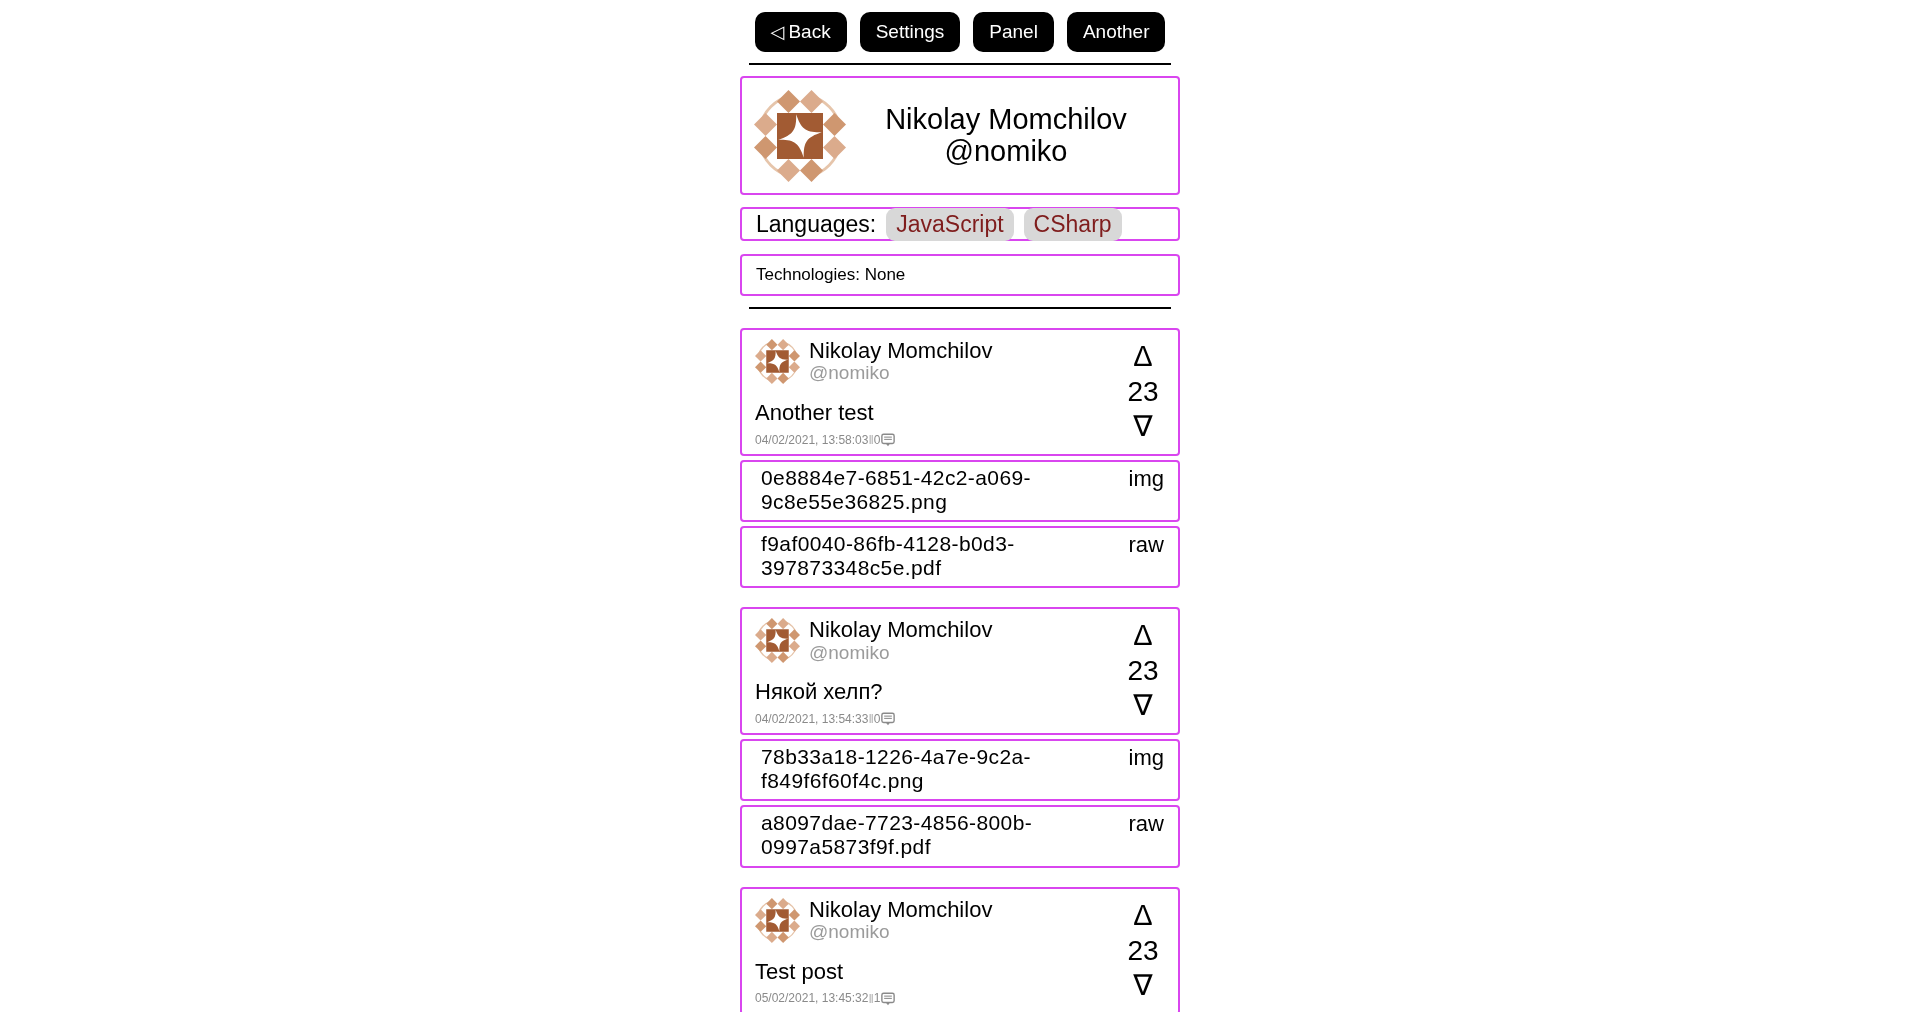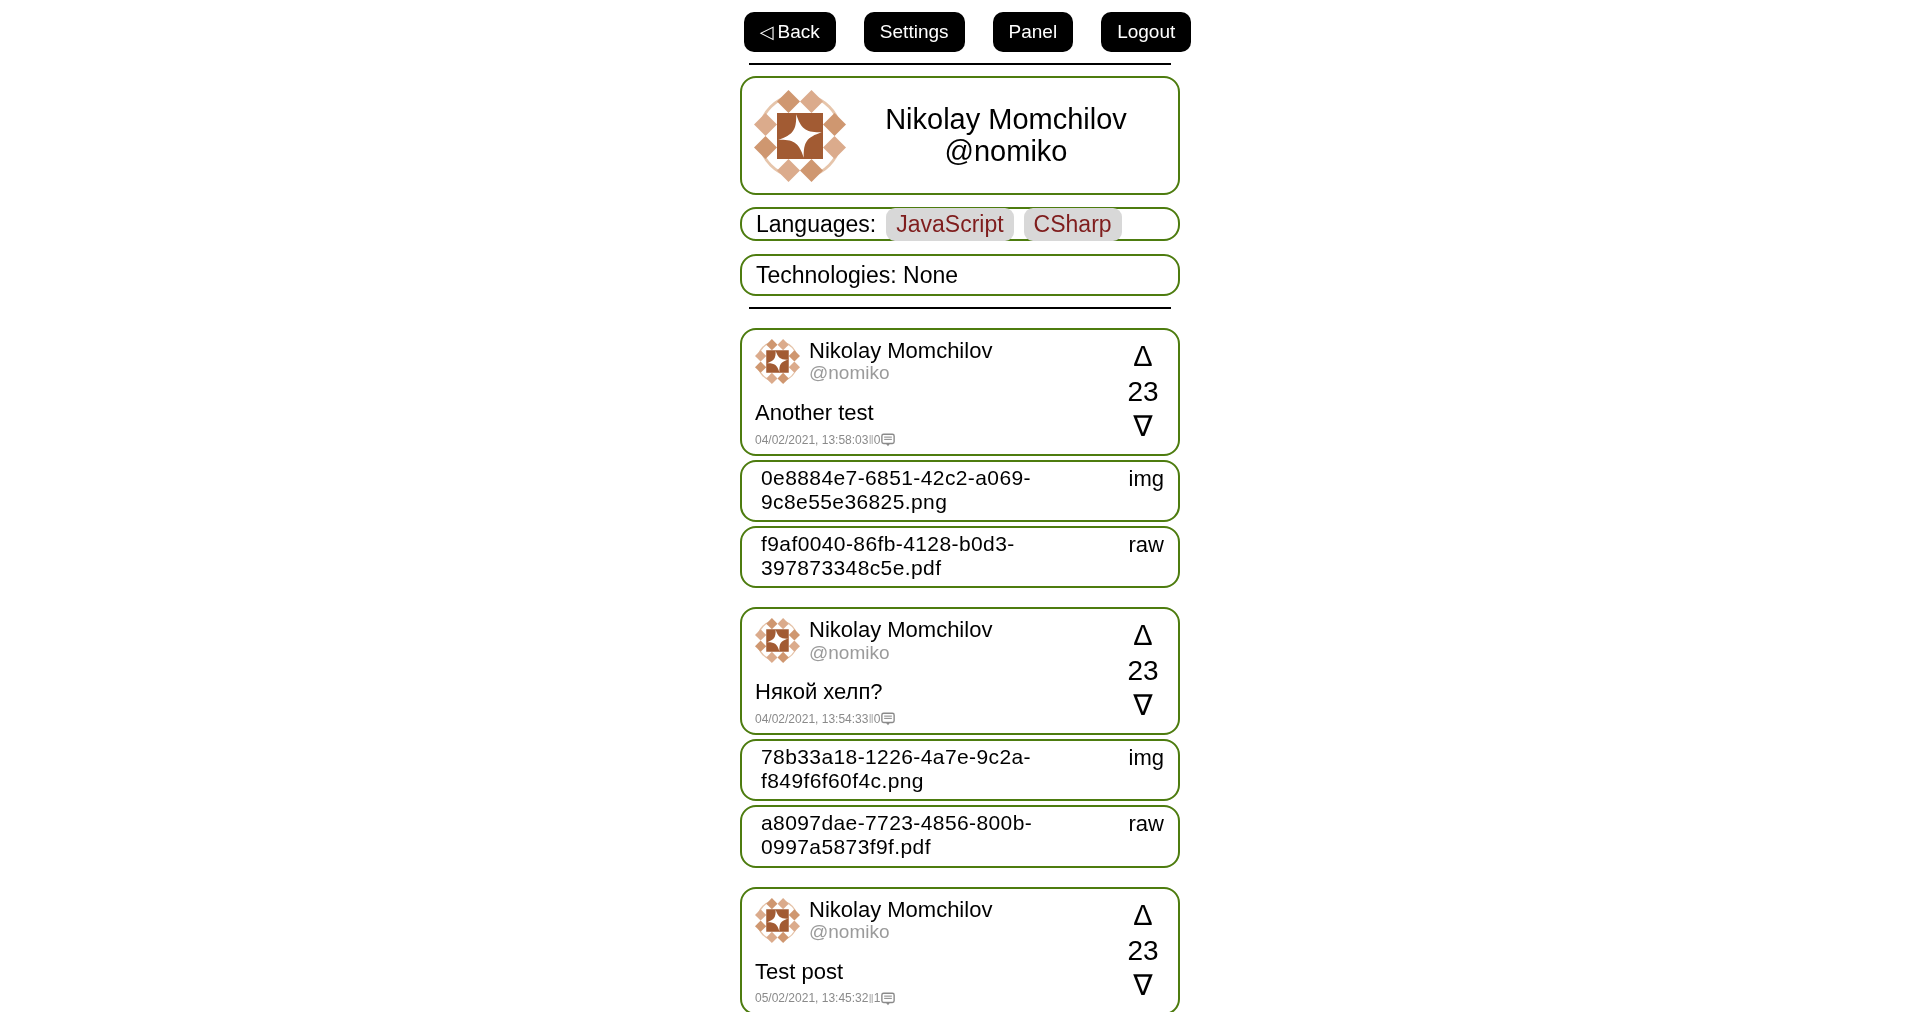--- a/index.html
+++ b/index.html
@@ -12,37 +12,37 @@
     color: #000;
   }
   .column { width: 440px; margin: 0 auto; padding-top: 12px; }
 
   
   .toolbar { display: flex; justify-content: center; gap: 13px; }
   .btn {
     background: #000; color: #fff; border: none;
     border-radius: 10px; font-size: 19px;
     font-family: "Liberation Sans", sans-serif;
-    padding: 9px 16px; cursor: pointer; white-space: nowrap; margin-left: 15px;
+    padding: 9px 16px; cursor: pointer; white-space: nowrap;
   }
   .btn .tri { font-size: 18px; margin-right: 4px; }
 
   hr.divider { border: none; border-top: 2px solid #000; margin: 11px 9px; }
 
-  .card { border: 2px solid #4d7c0f; border-radius: 16px; background: #fff; }
+  .card { border: 2px solid #d946ef; border-radius: 4px; background: #fff; }
 
   
   .profile-card { display: flex; align-items: center; height: 119px; padding: 0 12px; margin-top: 2px; }
   .avatar-lg { width: 92px; height: 92px; flex: none; }
   .profile-names { flex: 1; text-align: center; font-size: 29px; line-height: 1.08; }
 
   
   .languages-card { margin-top: 12px; height: 34px; display: flex; align-items: center; padding: 0 14px; font-size: 23px; }
   .pill { background: #d8d8d8; color: #7f1d1d; border-radius: 9px; padding: 3px 10px; font-size: 23px; margin-left: 10px; }
-  .tech-card { margin-top: 13px; height: 42px; display: flex; align-items: center; padding: 7px 14px; font-size: 23px; }
+  .tech-card { margin-top: 13px; height: 42px; display: flex; align-items: center; padding: 7px 14px; font-size: 17px; }
 
   
   .post-group { margin-top: 19px; }
   .post-card { display: flex; padding: 8px 14px 4px 13px; }
   .post-left { flex: 1; min-width: 0; }
   .post-header { display: flex; gap: 9px; }
   .avatar-sm { width: 45px; height: 45px; flex: none; margin-top: 1px; }
   .post-author { font-size: 22px; line-height: 1.15; }
   .post-handle { font-size: 19px; line-height: 1.1; color: #9b9b9b; }
   .post-title { font-size: 22px; margin-top: 16px; }
@@ -93,21 +93,21 @@
     </g>
   </defs>
 </svg>
 
 <div class="column">
 
   <div class="toolbar">
     <button class="btn"><span class="tri">◁</span><span>Back</span></button>
     <button class="btn">Settings</button>
     <button class="btn">Panel</button>
-    <button class="btn">Logout</button>
+    <button class="btn">Another</button>
   </div>
 
   <hr class="divider">
 
   <div class="card profile-card">
     <svg class="avatar-lg" viewBox="0 0 100 100">
         <use href="#identicon"></use>
       </svg>
     <div class="profile-names">
       <div>Nikolay Momchilov</div>

